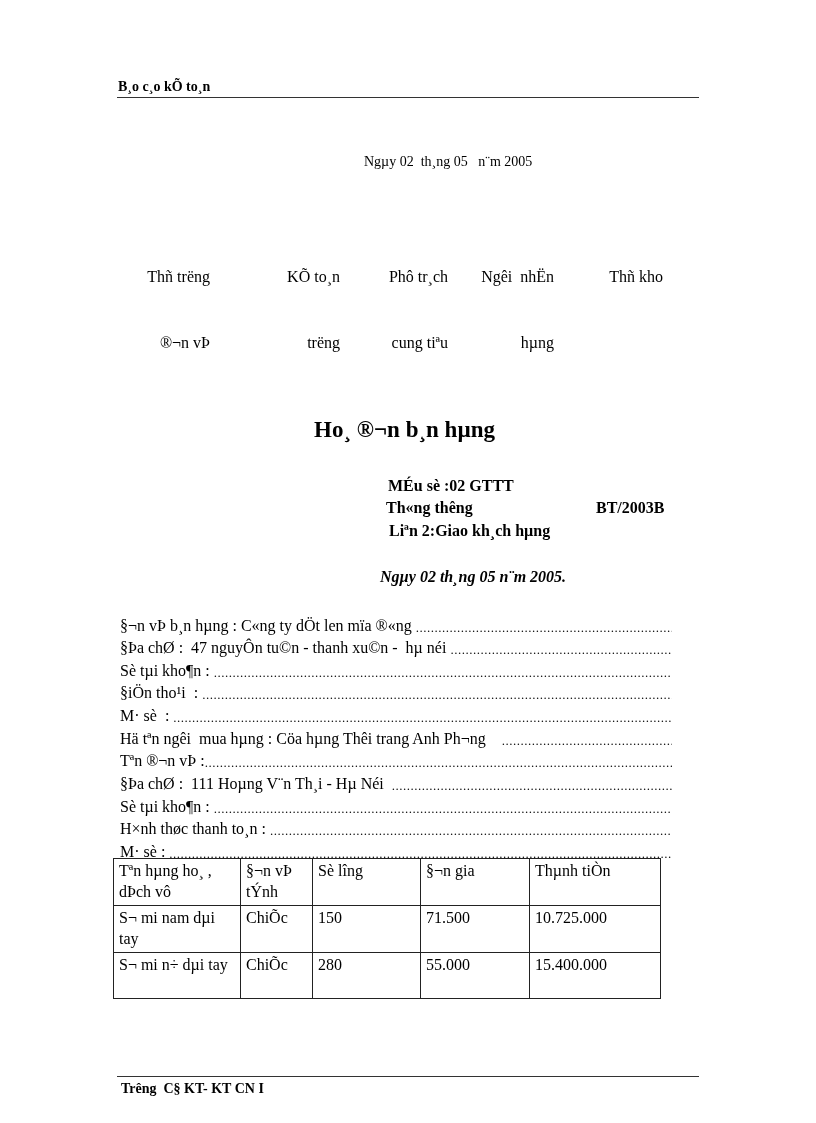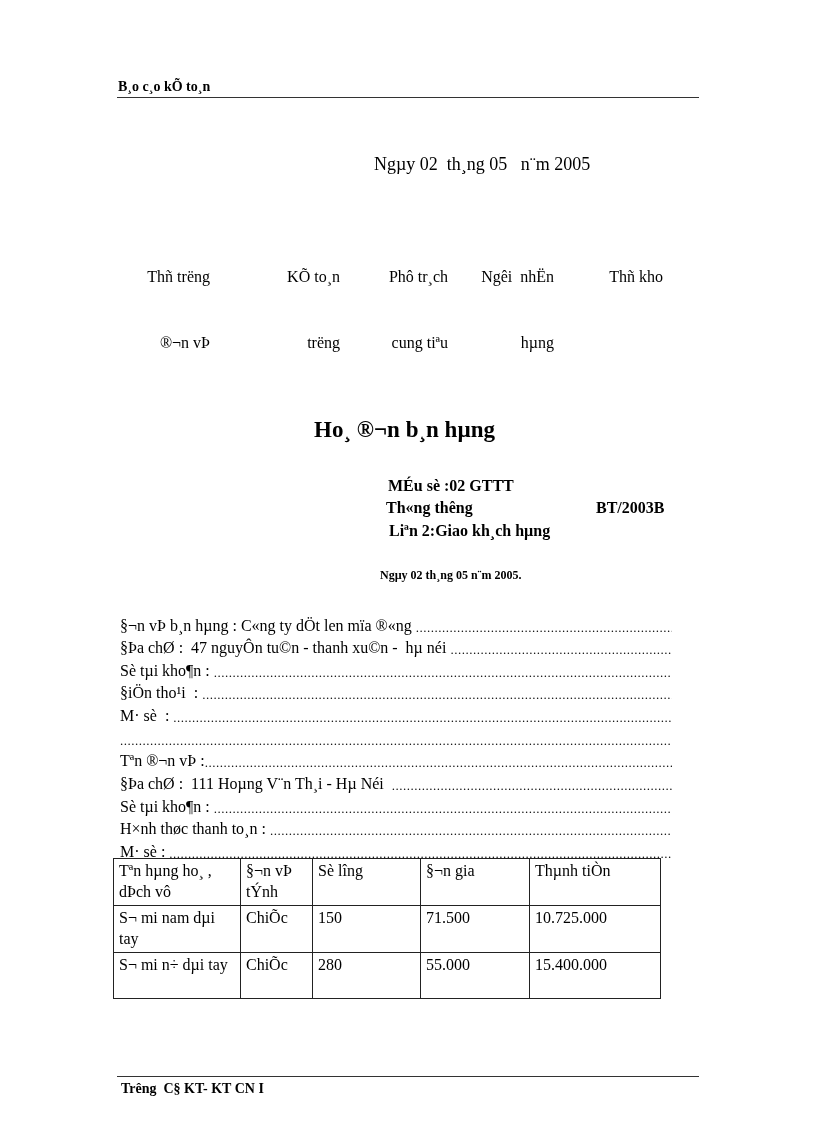--- a/index.html
+++ b/index.html
@@ -1,25 +1,25 @@
 <!DOCTYPE html>
 <html><head>
 <meta charset="utf-8">
 <style>
   html, body { margin: 0; padding: 0; background: #ffffff; }
   body { width: 816px; height: 1123px; position: relative; overflow: hidden;
          font-family: "Liberation Serif", "DejaVu Serif", serif; color: #000; }
   .abs { position: absolute; white-space: pre; margin-top: 26px; }
   .hdr { left: 118px; top: 53px; font-size: 14px; font-weight: bold; }
   .hdr-line { left: 117px; top: 71px; width: 582px; height: 0; border-top: 1.5px solid #333; }
-  .date-top { left: 374px; top: 128px; font-size: 18px; }
+  .date-top { left: 364px; top: 128px; font-size: 14px; }
   .sig { font-size: 16px; text-align: right; line-height: 22px; }
   .title { left: 314px; top: 391px; font-size: 23px; font-weight: bold; }
   .meta { font-size: 16px; font-weight: bold; }
-  .date-it { left: 380px; top: 542px; font-size: 12px; font-weight: bold; }
+  .date-it { left: 380px; top: 542px; font-size: 16px; font-weight: bold; font-style: italic; }
   .field { left: 120px; width: 552px; font-size: 16px; height: 22px; line-height: 22px;
            display: flex; overflow: hidden; }
   .field .lbl { white-space: pre; flex: 0 0 auto; }
   .field .dots { flex: 1 1 auto; overflow: hidden; white-space: nowrap; font-size: 13px;
                  letter-spacing: 0.5px; color: #111; align-self: flex-end; line-height: 18px; }
   table.items { position: absolute; left: 113px; top: 858px; border-collapse: collapse;
                 font-size: 16px; }
   table.items td { border: 1.5px solid #222; vertical-align: top; padding: 1px 4px 0 5px;
                    line-height: 21px; }
   .foot-line { left: 117px; top: 1050px; width: 582px; height: 0; border-top: 1.5px solid #333; }
@@ -60,21 +60,21 @@
 <div class="abs meta" style="left:386px; top:473px;">Th«ng th­êng</div>
 <div class="abs meta" style="left:596px; top:473px;">BT/2003B</div>
 <div class="abs meta" style="left:389px; top:496px;">Liªn 2:Giao kh¸ch hµng</div>
 <div class="abs date-it">Ngµy 02 th¸ng 05 n¨m 2005.</div>
 
 <div class="abs field" style="top:589px;"><span class="lbl">§¬n vÞ b¸n hµng : C«ng ty dÖt len mïa ®«ng </span><span class="dots">...................................................................................................................................................</span></div>
 <div class="abs field" style="top:611px;"><span class="lbl">§Þa chØ :  47 nguyÔn tu©n - thanh xu©n -  hµ néi </span><span class="dots">...................................................................................................................................................</span></div>
 <div class="abs field" style="top:634px;"><span class="lbl">Sè tµi kho¶n : </span><span class="dots">...................................................................................................................................................</span></div>
 <div class="abs field" style="top:656px;"><span class="lbl">§iÖn tho¹i  : </span><span class="dots">...................................................................................................................................................</span></div>
 <div class="abs field" style="top:679px;"><span class="lbl">M· sè  : </span><span class="dots">...................................................................................................................................................</span></div>
-<div class="abs field" style="top:702px;"><span class="dots">...................................................................................................................................................</span></div>
+<div class="abs field" style="top:702px;"><span class="lbl">Hä tªn ng­êi  mua hµng : Cöa hµng Thêi trang Anh Ph­¬ng    </span><span class="dots">...................................................................................................................................................</span></div>
 <div class="abs field" style="top:724px;align-items:flex-end;"><span class="lbl">Tªn ®¬n vÞ :</span><span class="dots">...................................................................................................................................................</span></div>
 <div class="abs field" style="top:747px;"><span class="lbl">§Þa chØ :  111 Hoµng V¨n Th¸i - Hµ Néi  </span><span class="dots">...................................................................................................................................................</span></div>
 <div class="abs field" style="top:770px;"><span class="lbl">Sè tµi kho¶n : </span><span class="dots">...................................................................................................................................................</span></div>
 <div class="abs field" style="top:792px;text-align:center;"><span class="lbl">H×nh thøc thanh to¸n : </span><span class="dots">...................................................................................................................................................</span></div>
 <div class="abs field" style="top:815px;"><span class="lbl">M· sè : </span><span class="dots">...................................................................................................................................................</span></div>
 
 <table class="items">
   <tbody>
       <tr style="height:47px;">
     <td style="width:117px;">Tªn hµng ho¸ , dÞch vô</td>

